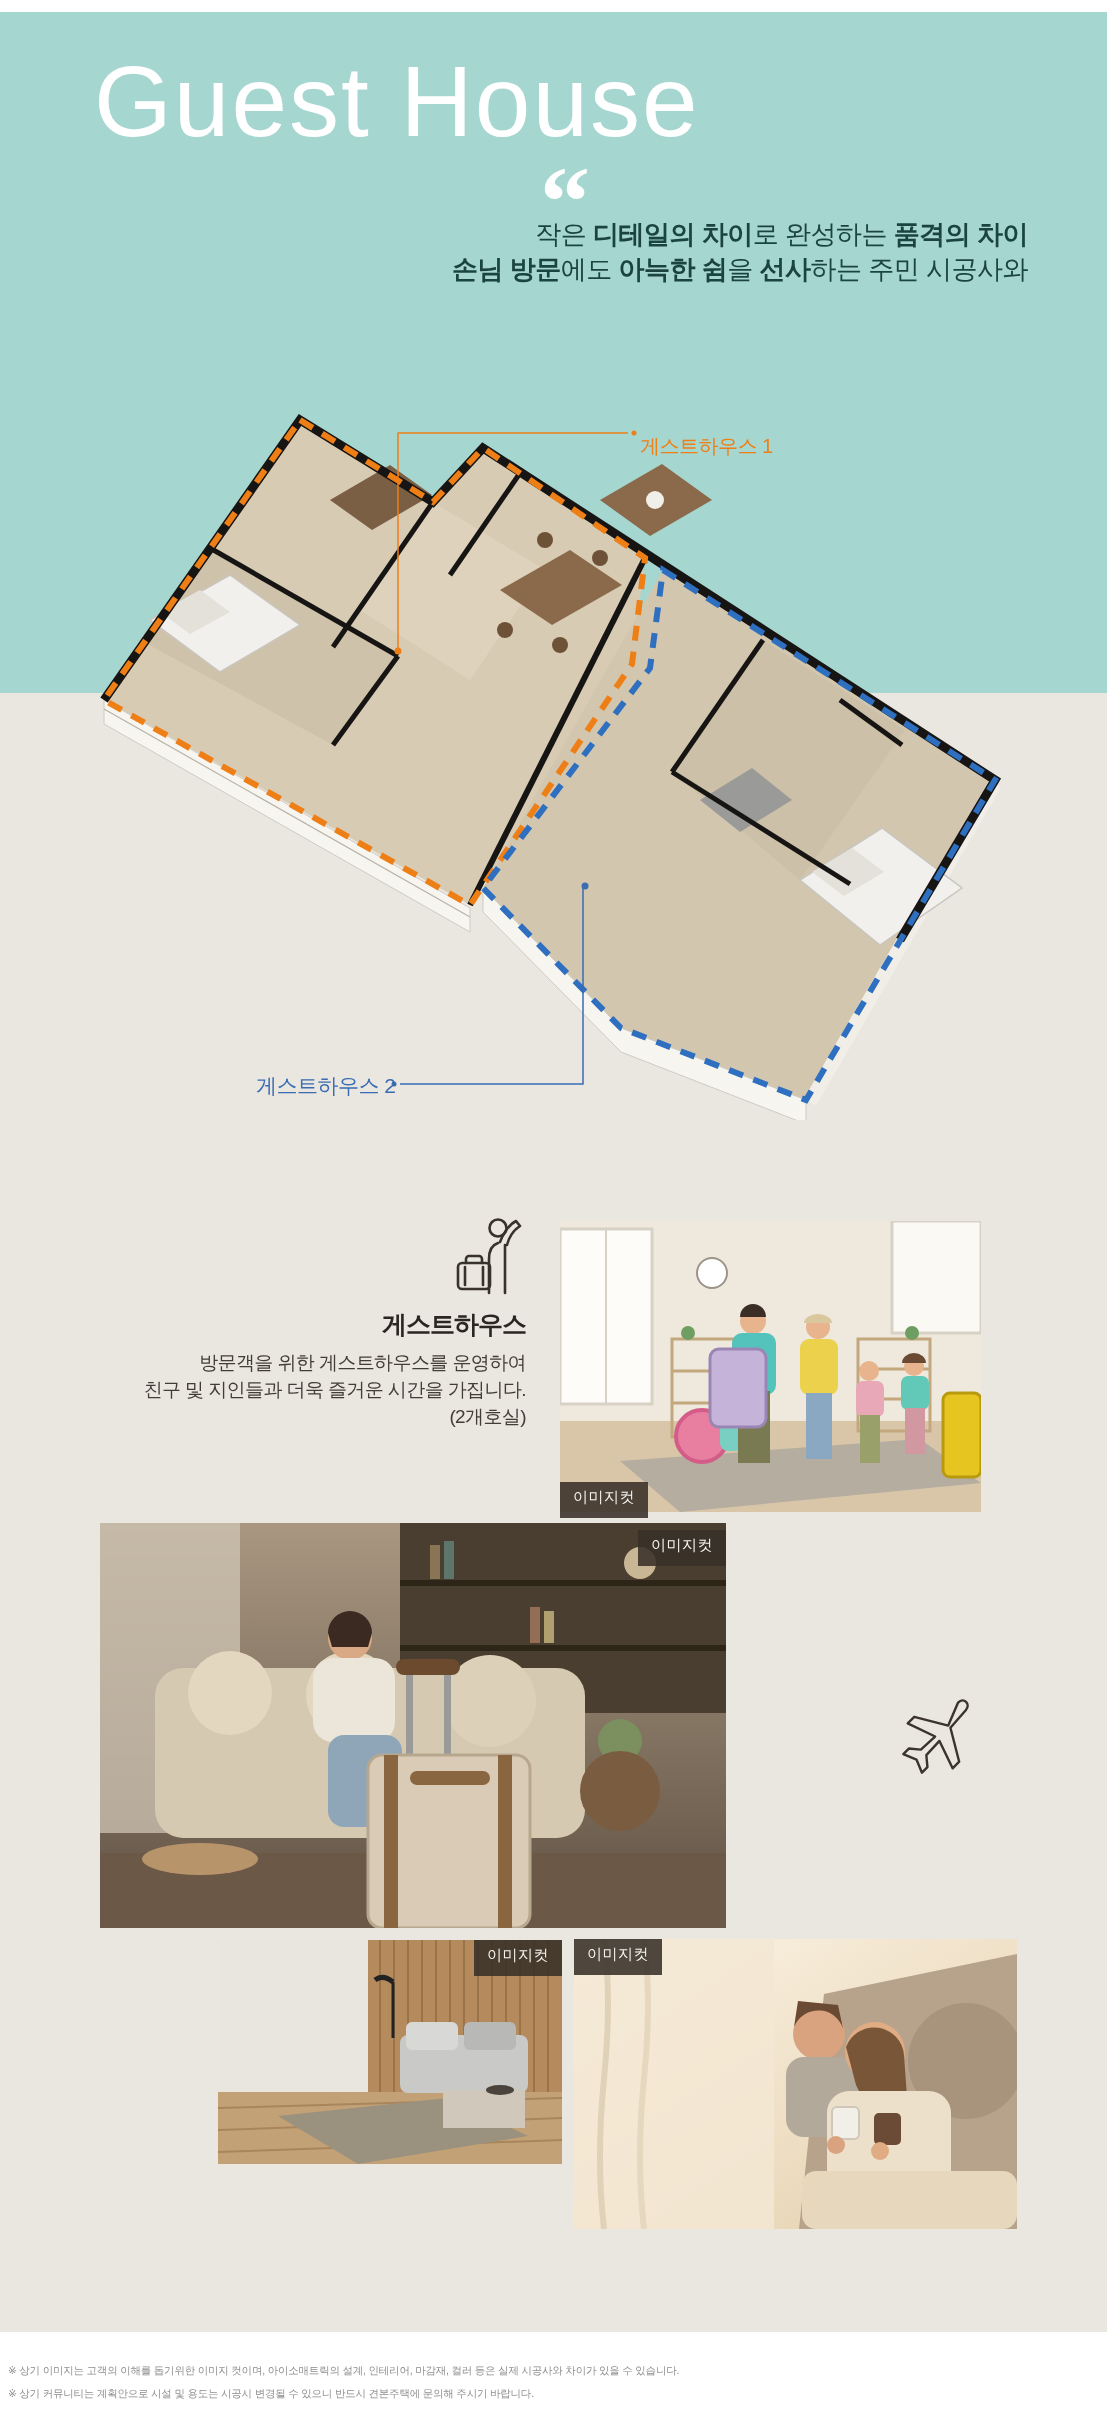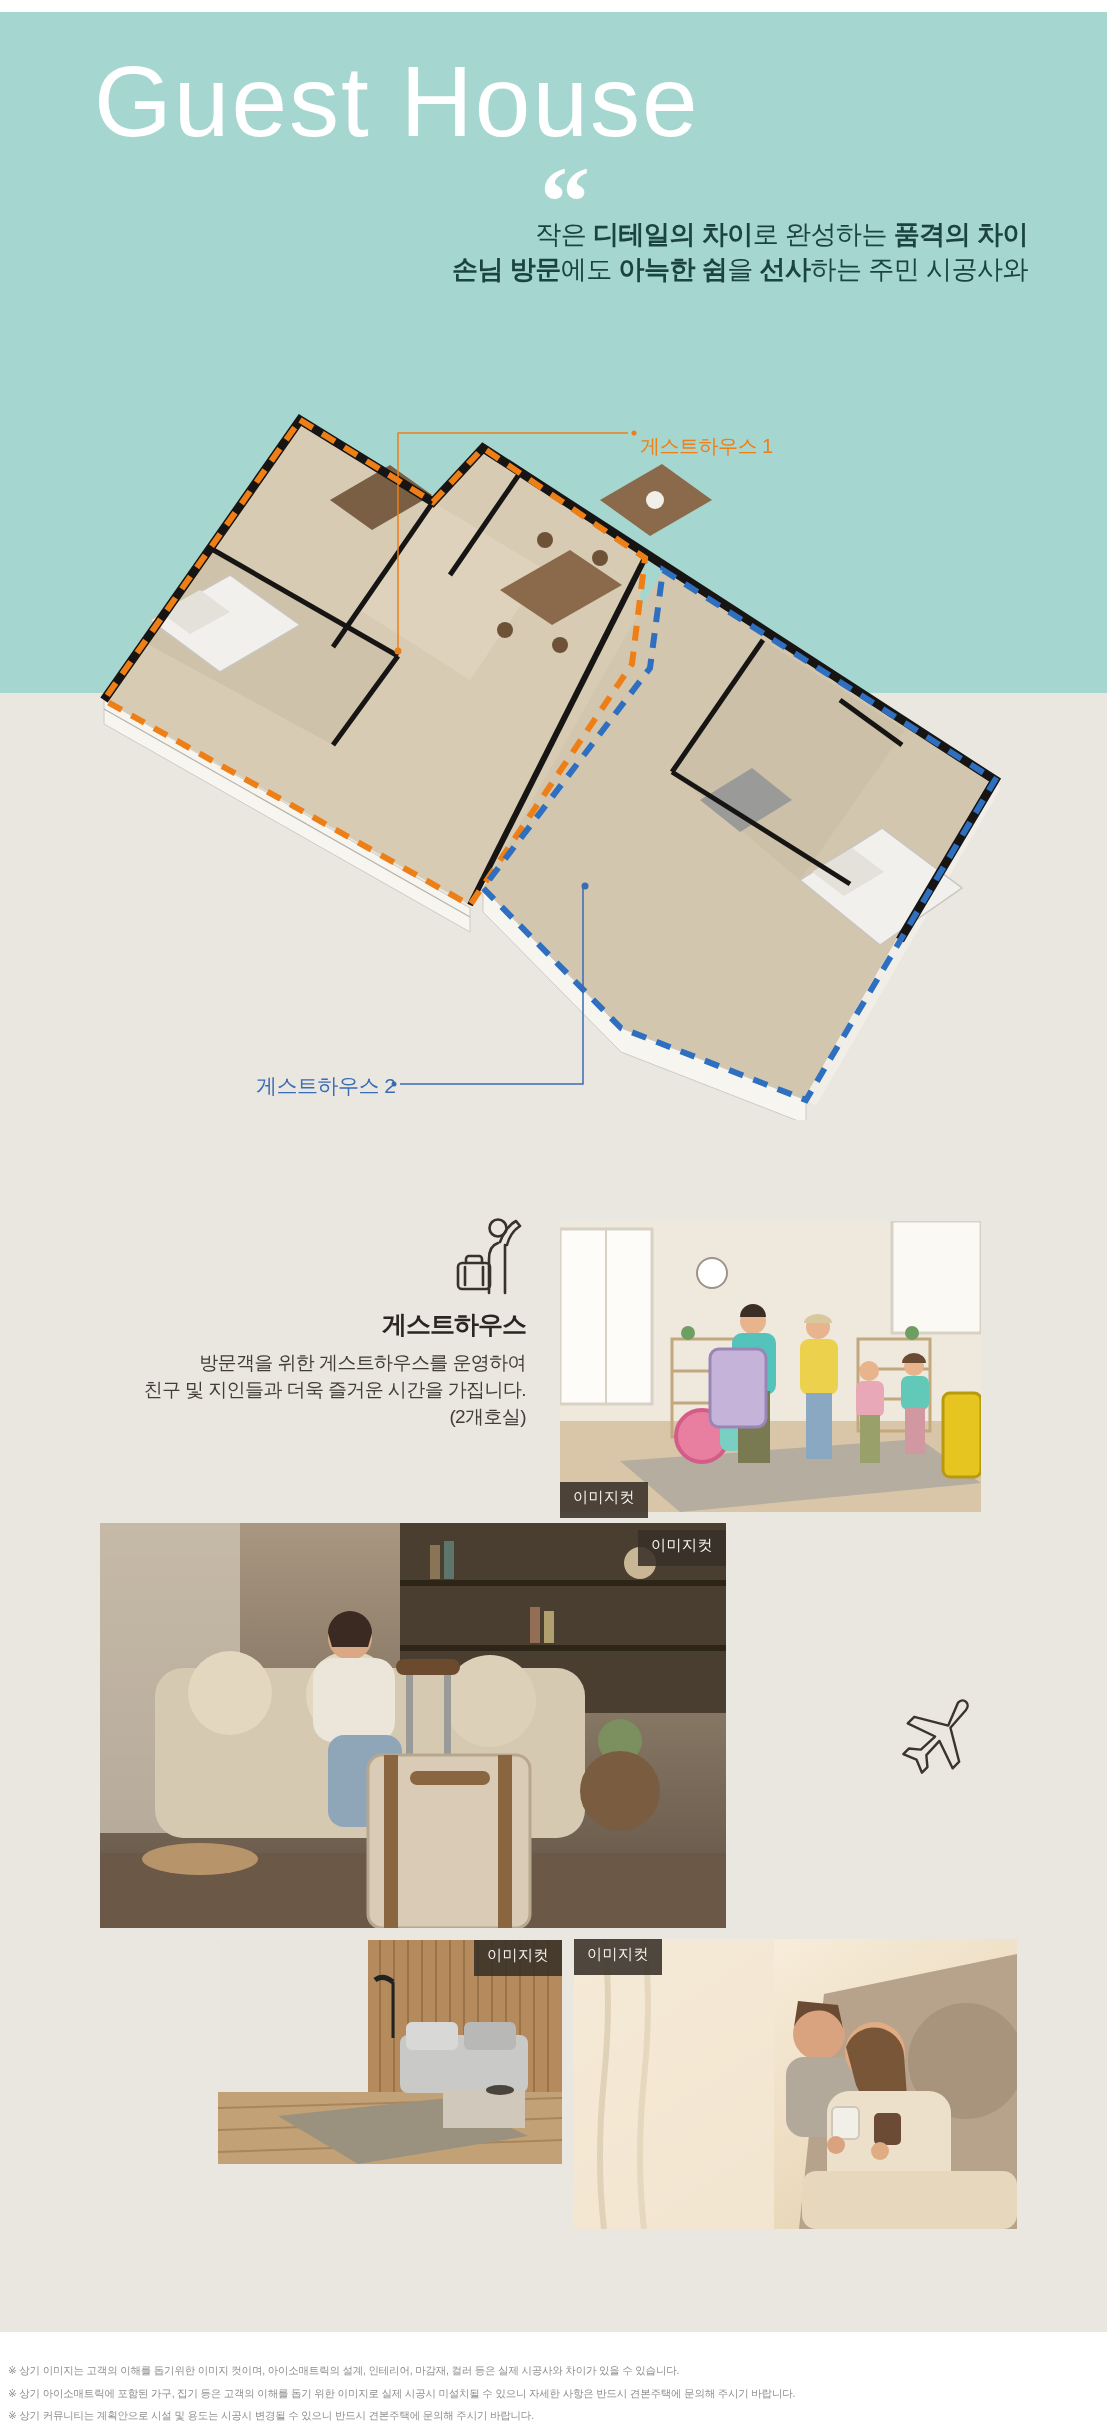--- a/index.html
+++ b/index.html
@@ -315,15 +315,14 @@
     <rect x="300" y="174" width="27" height="32" rx="5" fill="#6b4a36"></rect>
     <circle cx="262" cy="206" r="9" fill="#d9a37f"></circle>
     <circle cx="306" cy="212" r="9" fill="#e0ac83"></circle>
     <rect x="228" y="232" width="215" height="58" rx="14" fill="#e6d7bd"></rect>
   </svg>
 </div>
 <div class="abs badge badge-women"><span>이미지컷</span></div>
 
 <div class="abs footer">
   <div>※ 상기 이미지는 고객의 이해를 돕기위한 이미지 컷이며, 아이소매트릭의 설계, 인테리어, 마감재, 컬러 등은 실제 시공사와 차이가 있을 수 있습니다.</div>
-  <div>※ 상기 아이소매트릭에 포함된 가구, 집기 등은 고객의 이해를 돕기 위한 이미지로 실제 시공시 미설치될 수 있으니 자세한 사항은 반드시 견본주택에 문의해 주시기 바랍니다.</div>
   <div>※ 상기 커뮤니티는 계획안으로 시설 및 용도는 시공시 변경될 수 있으니 반드시 견본주택에 문의해 주시기 바랍니다.</div>
 </div>
 
 </body></html>

